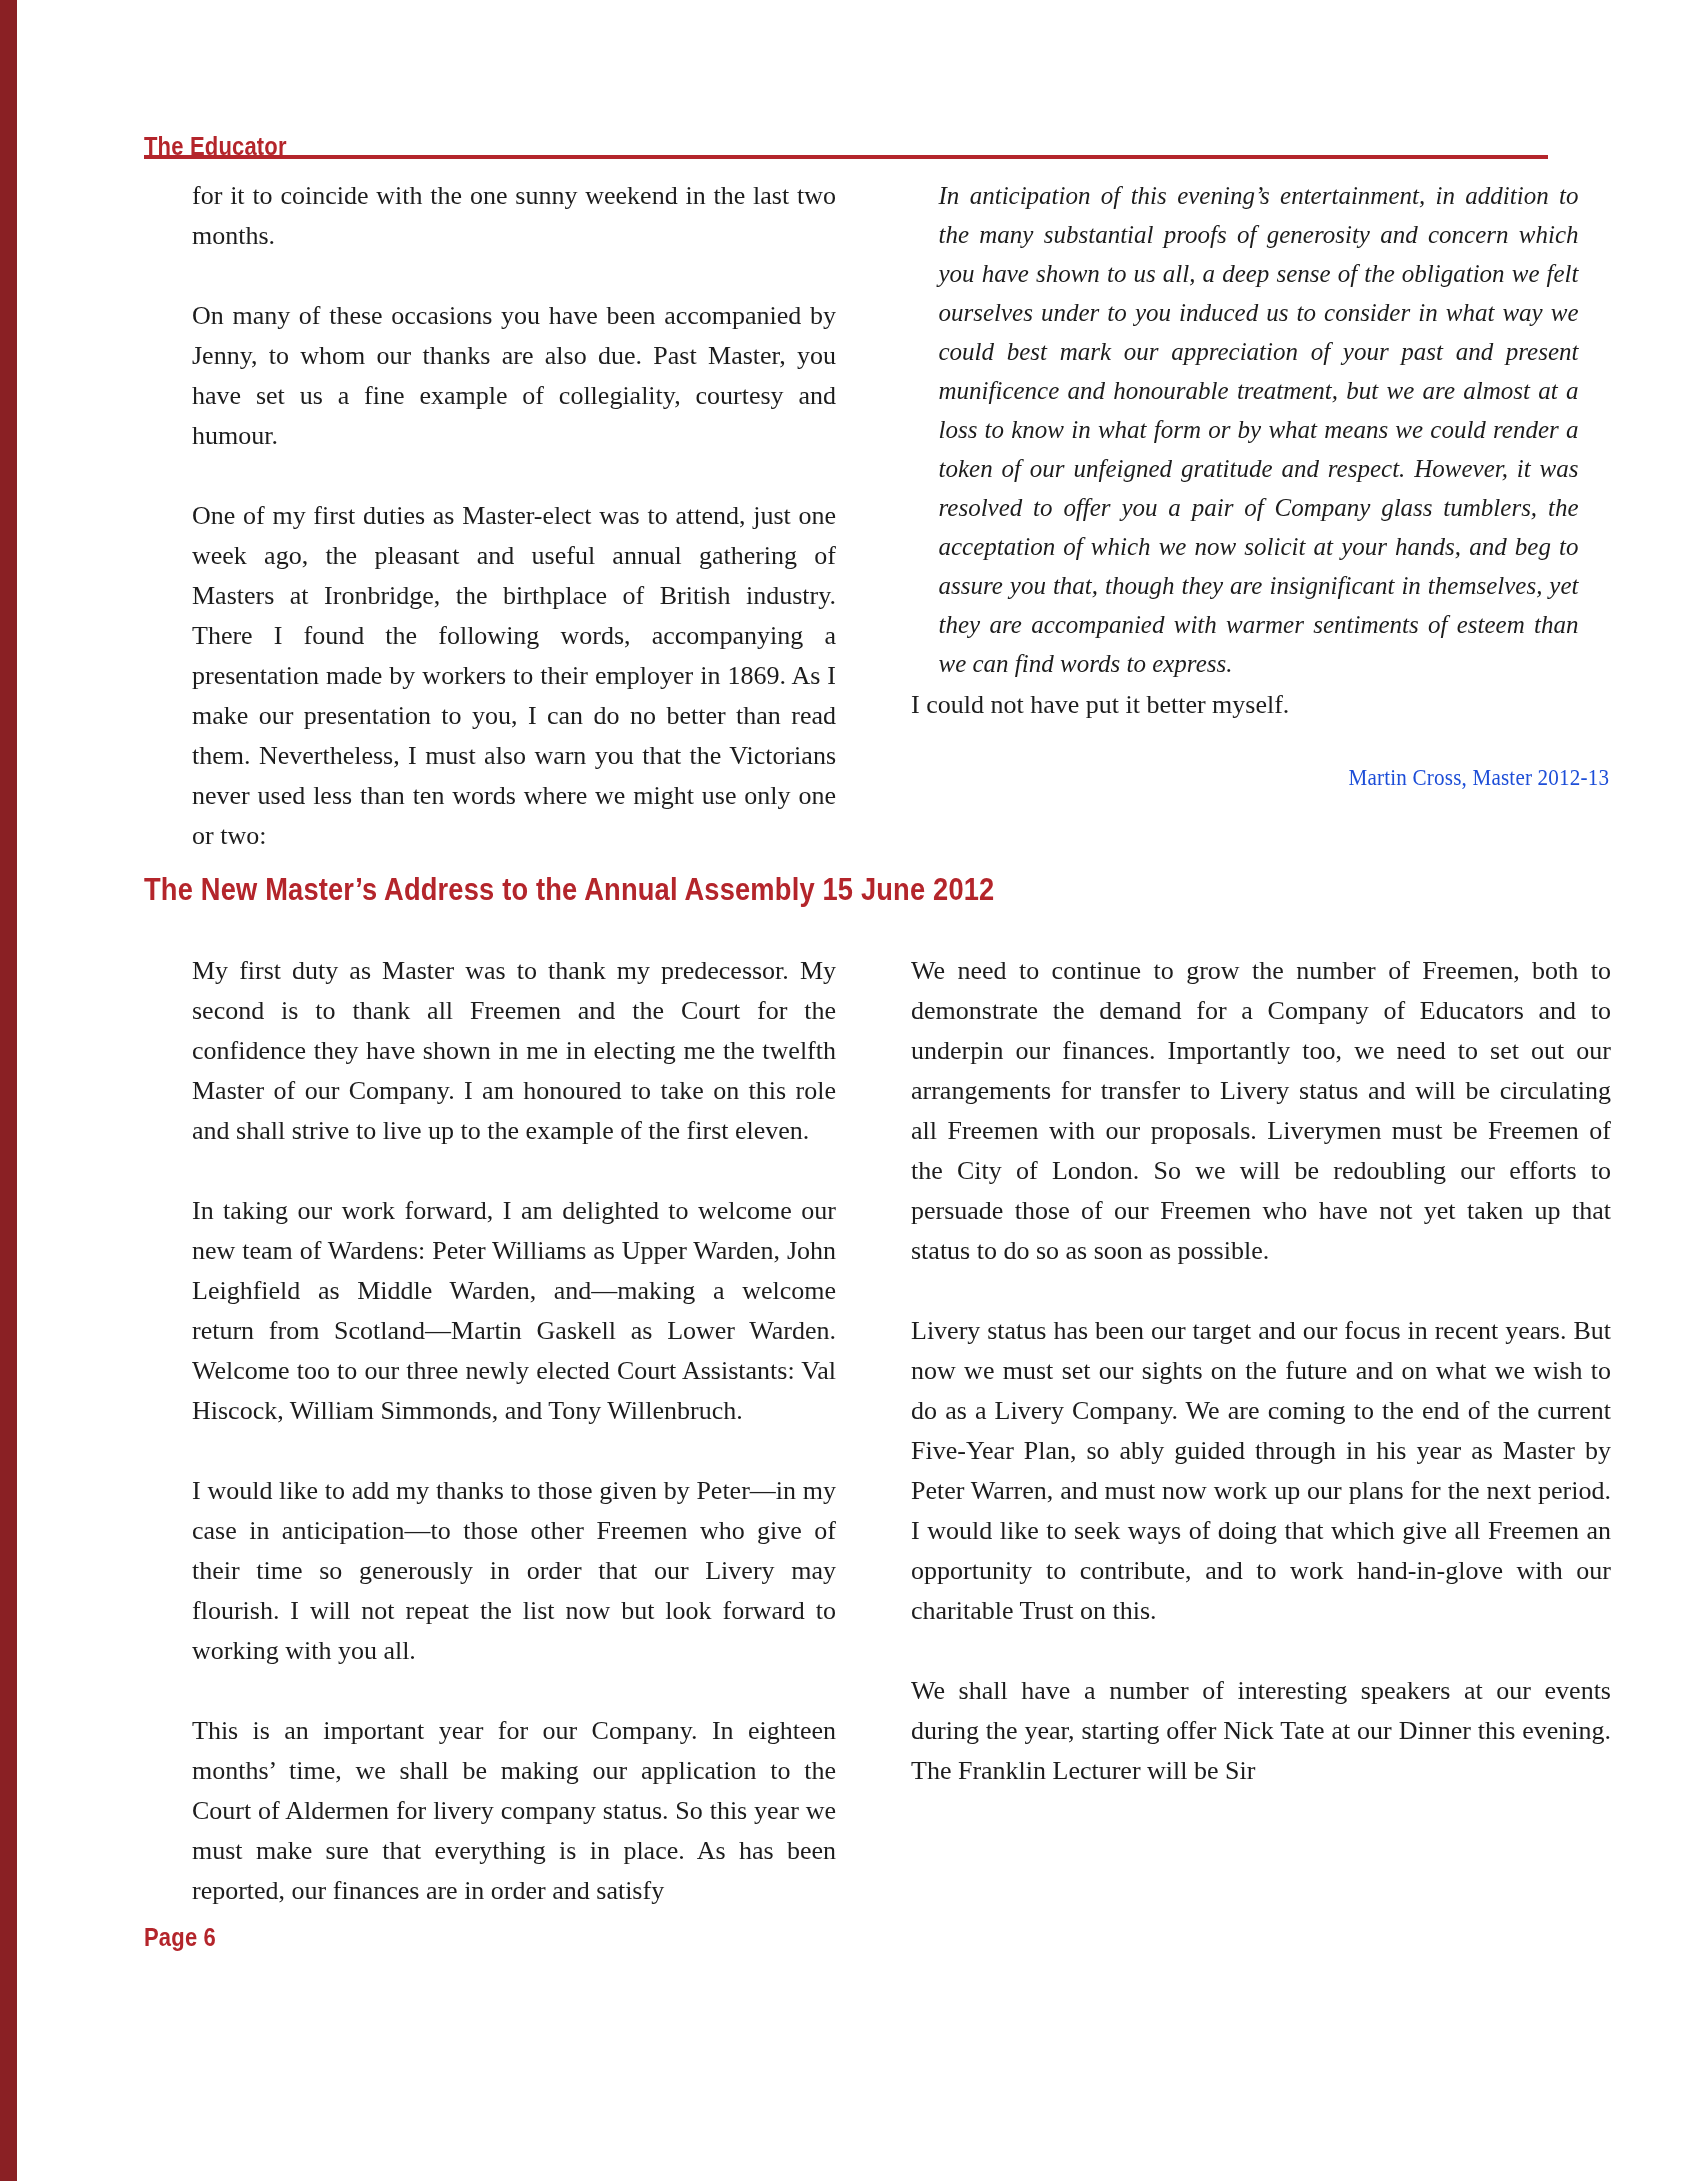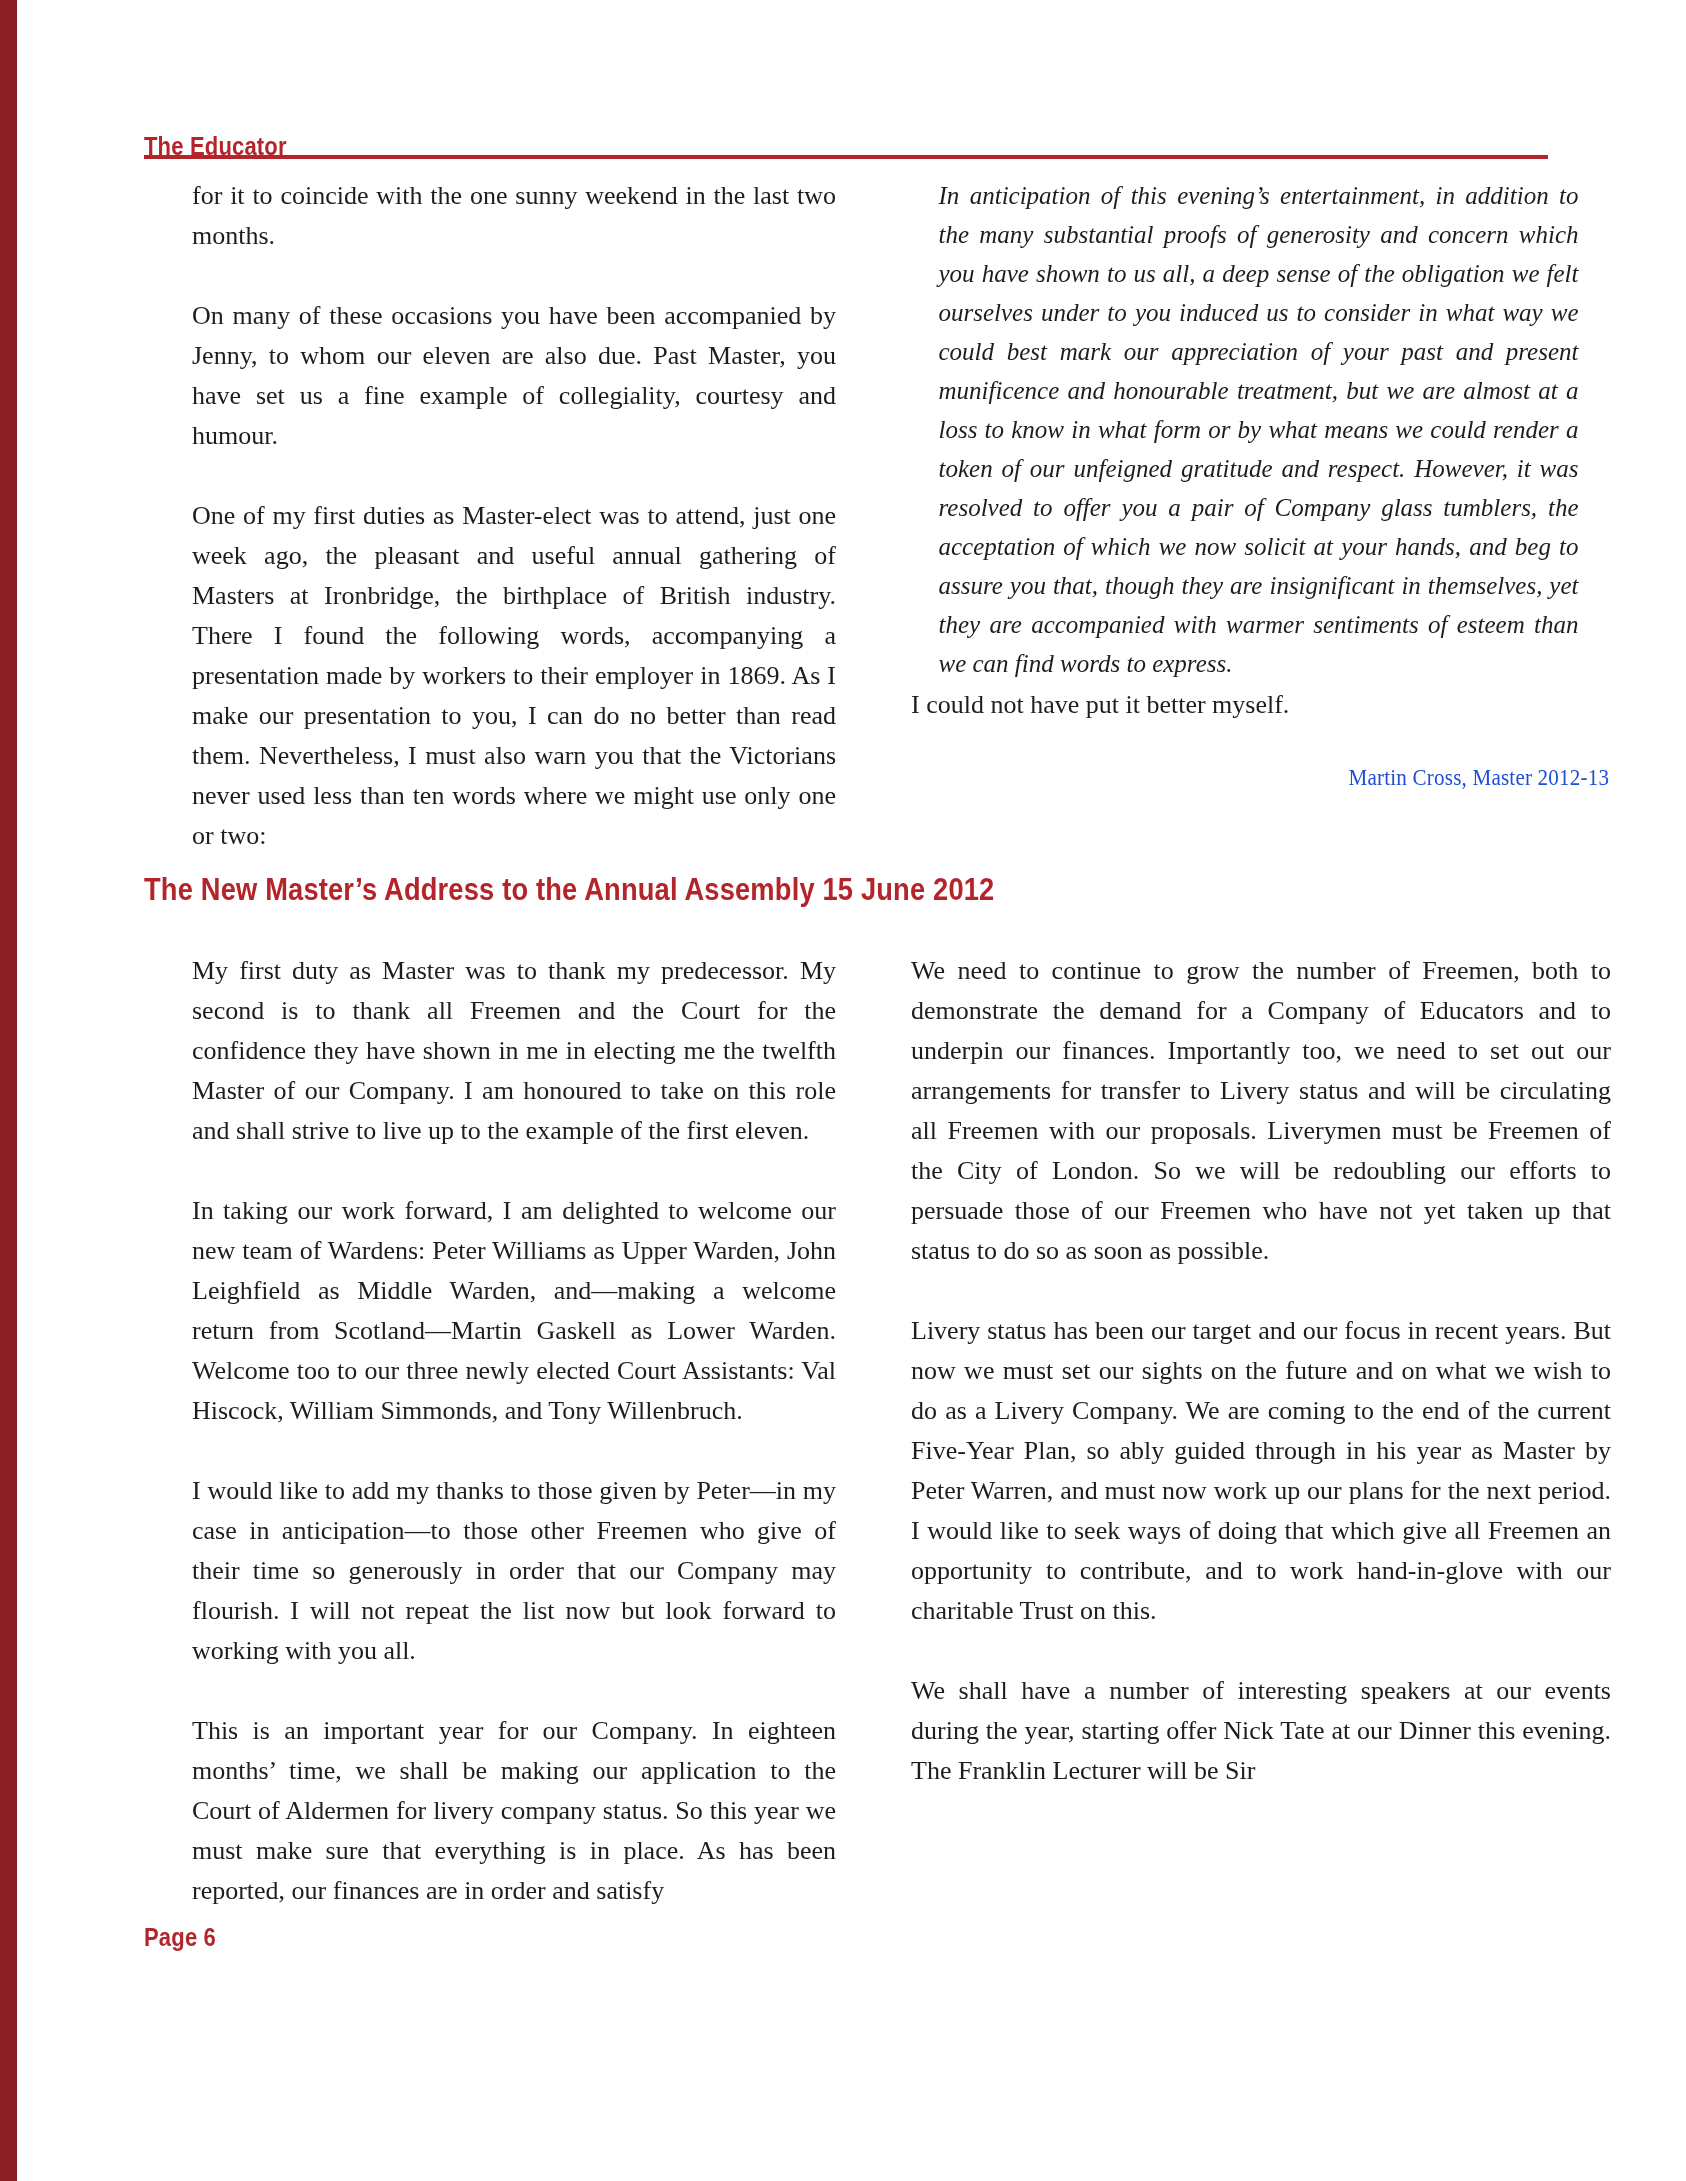--- a/index.html
+++ b/index.html
@@ -104,40 +104,40 @@
 
 <div class="accent-bar"></div>
 
 <div class="masthead">
   <span class="condensed">The Educator</span>
 </div>
 <div class="masthead-rule"></div>
 
 <div class="col intro-left">
   <p>for it to coincide with the one sunny weekend in the last two months.</p>
-  <p>On many of these occasions you have been accompanied by Jenny, to whom our eleven are also due. Past Master, you have set us a fine example of collegiality, courtesy and humour.</p>
+  <p>On many of these occasions you have been accompanied by Jenny, to whom our thanks are also due. Past Master, you have set us a fine example of collegiality, courtesy and humour.</p>
   <p>One of my first duties as Master-elect was to attend, just one week ago, the pleasant and useful annual gathering of Masters at Ironbridge, the birthplace of British industry. There I found the following words, accompanying a presentation made by workers to their employer in 1869. As I make our presentation to you, I can do no better than read them. Nevertheless, I must also warn you that the Victorians never used less than ten words where we might use only one or two:</p>
 </div>
 
 <div class="col intro-right">
   <p class="quote">In anticipation of this evening’s entertainment, in addition to the many substantial proofs of generosity and concern which you have shown to us all, a deep sense of the obligation we felt ourselves under to you induced us to consider in what way we could best mark our appreciation of your past and present munificence and honourable treatment, but we are almost at a loss to know in what form or by what means we could render a token of our unfeigned gratitude and respect. However, it was resolved to offer you a pair of Company glass tumblers, the acceptation of which we now solicit at your hands, and beg to assure you that, though they are insignificant in themselves, yet they are accompanied with warmer sentiments of esteem than we can find words to express.</p>
   <p class="followup">I could not have put it better myself.</p>
   <div class="attribution">
     <span class="condensed" style="transform-origin: 100% 50%;">Martin Cross, Master 2012-13</span>
   </div>
 </div>
 
 <div class="section-heading">
   <span class="condensed">The New Master’s Address to the Annual Assembly 15 June 2012</span>
 </div>
 
 <div class="col addr-left">
   <p>My first duty as Master was to thank my predecessor. My second is to thank all Freemen and the Court for the confidence they have shown in me in electing me the twelfth Master of our Company. I am honoured to take on this role and shall strive to live up to the example of the first eleven.</p>
   <p>In taking our work forward, I am delighted to welcome our new team of Wardens: Peter Williams as Upper Warden, John Leighfield as Middle Warden, and—making a welcome return from Scotland—Martin Gaskell as Lower Warden. Welcome too to our three newly elected Court Assistants: Val Hiscock, William Simmonds, and Tony Willenbruch.</p>
-  <p>I would like to add my thanks to those given by Peter—in my case in anticipation—to those other Freemen who give of their time so generously in order that our Company may flourish. I will not repeat the list now but look forward to working with you all.</p>
+  <p>I would like to add my thanks to those given by Peter—in my case in anticipation—to those other Freemen who give of their time so generously in order that our Livery may flourish. I will not repeat the list now but look forward to working with you all.</p>
   <p>This is an important year for our Company. In eighteen months’ time, we shall be making our application to the Court of Aldermen for livery company status. So this year we must make sure that everything is in place. As has been reported, our finances are in order and satisfy</p>
 </div>
 
 <div class="col addr-right">
   <p>We need to continue to grow the number of Freemen, both to demonstrate the demand for a Company of Educators and to underpin our finances. Importantly too, we need to set out our arrangements for transfer to Livery status and will be circulating all Freemen with our proposals. Liverymen must be Freemen of the City of London. So we will be redoubling our efforts to persuade those of our Freemen who have not yet taken up that status to do so as soon as possible.</p>
   <p>Livery status has been our target and our focus in recent years. But now we must set our sights on the future and on what we wish to do as a Livery Company. We are coming to the end of the current Five-Year Plan, so ably guided through in his year as Master by Peter Warren, and must now work up our plans for the next period. I would like to seek ways of doing that which give all Freemen an opportunity to contribute, and to work hand-in-glove with our charitable Trust on this.</p>
   <p>We shall have a number of interesting speakers at our events during the year, starting offer Nick Tate at our Dinner this evening. The Franklin Lecturer will be Sir</p>
 </div>
 
 <div class="page-number">

